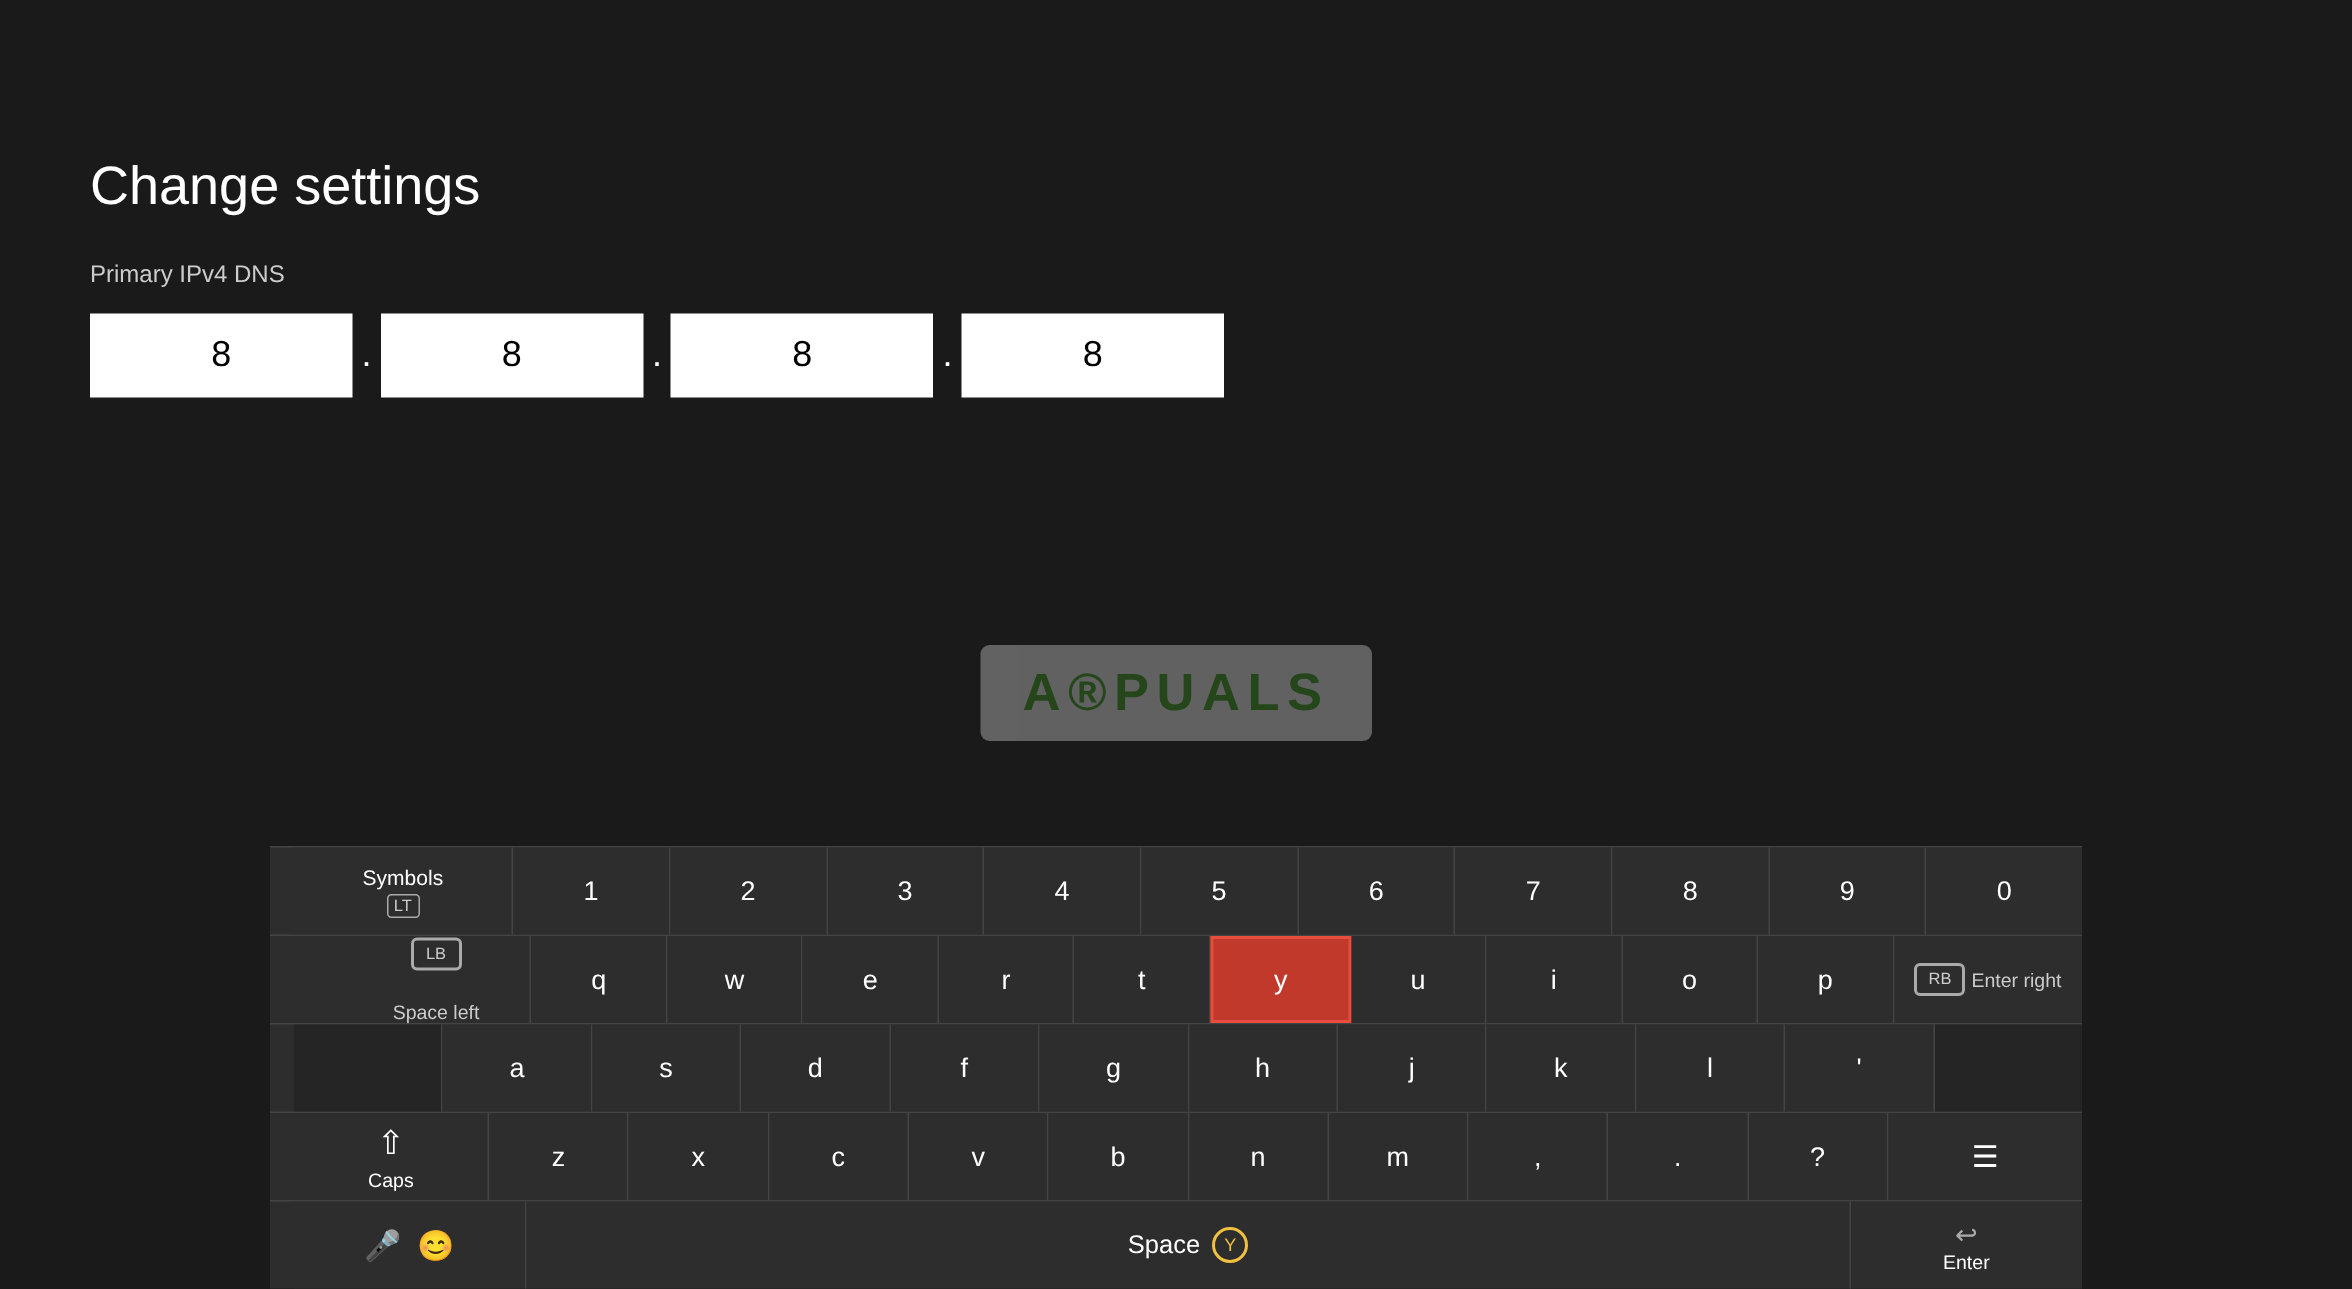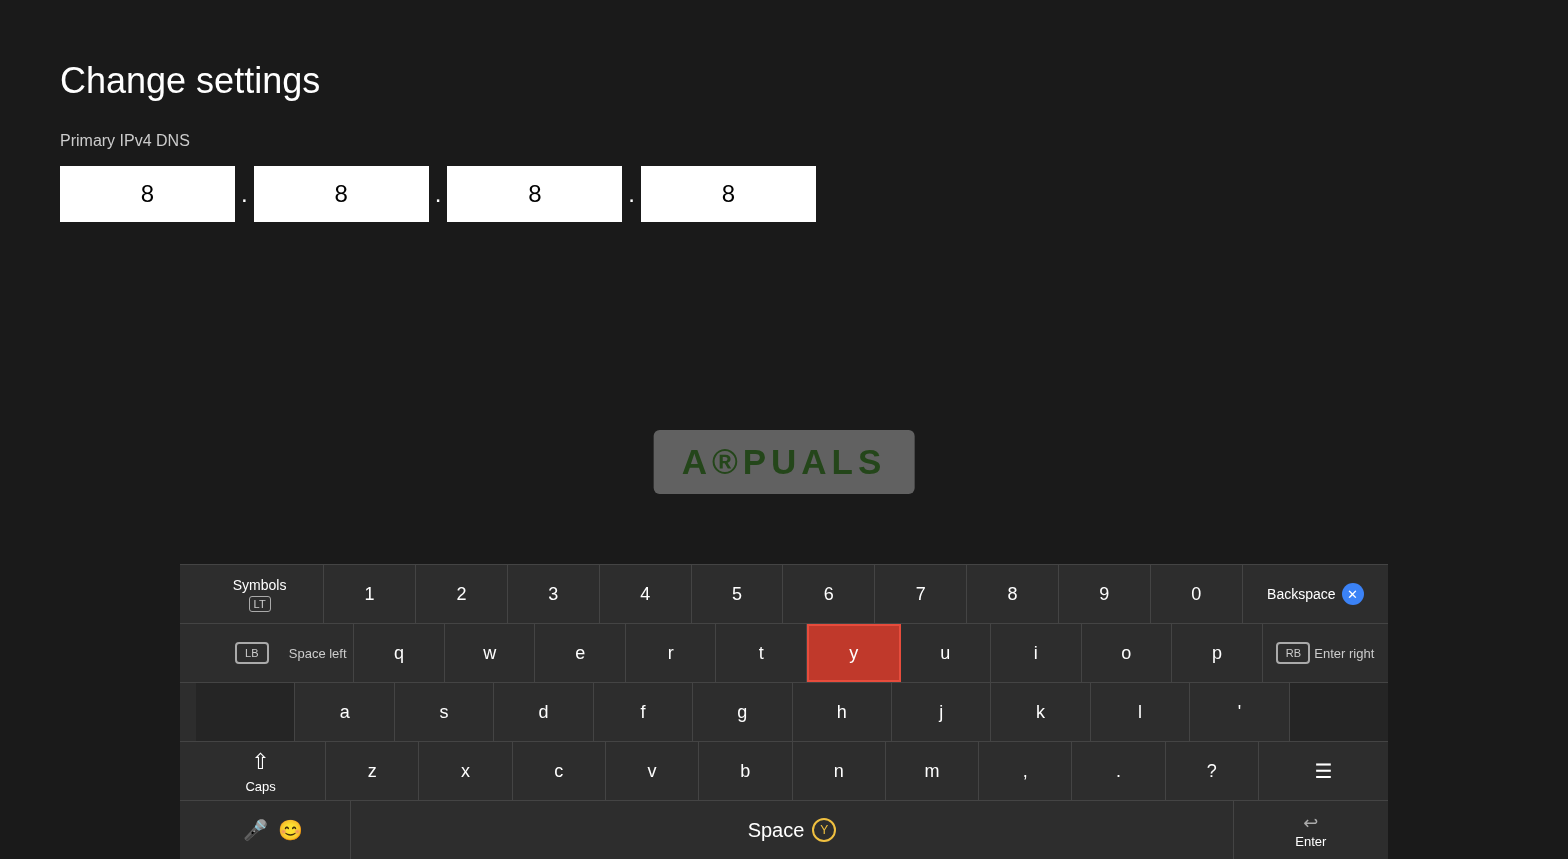--- a/index.html
+++ b/index.html
@@ -8,20 +8,21 @@
       background: #1a1a1a;
       color: #ffffff;
       font-family: 'Segoe UI', Arial, sans-serif;
       width: 1568px;
       min-height: 859px;
       overflow: hidden;
     }
 
     .top-section {
       padding: 60px 60px 40px 60px;
+      margin-top: 43px;
     }
 
     .page-title {
       font-size: 36px;
       font-weight: 300;
       color: #ffffff;
       margin-bottom: 30px;
     }
 
     .dns-label {
@@ -258,28 +259,24 @@
       </div>
     <div class="key">
         <span>8</span>
       </div>
     <div class="key">
         <span>9</span>
       </div>
     <div class="key">
         <span>0</span>
       </div>
-    <div class="key key-backspace" style="display:flex; flex-direction:row; align-items:center; justify-content:center; gap:6px;">
-      <span style="font-size:14px;">Backspace</span>
-      <div class="backspace-x">✕</div>
-    </div>
   </div>
 
   <div class="keyboard-row">
-    <div class="key key-cursor-left" style="display:flex; flex-direction:row; align-items:center; justify-content:center; gap:20px;margin-left:32px;">
+    <div class="key key-cursor-left" style="display:flex; flex-direction:column; align-items:center; justify-content:center; gap:20px;margin-left:32px;">
       <div class="lb-badge">LB</div>
       <span style="font-size:13px;">Space left</span>
     </div>
     <div class="key">
         <span>q</span>
       </div>
     <div class="key">
         <span>w</span>
       </div>
     <div class="key">
@@ -386,21 +383,21 @@
       <span style="font-size:20px;">☰</span>
     </div>
   </div>
 
   <div class="keyboard-row" style="border-bottom:none;">
     <div class="key key-mic-emoji" style="display:flex; flex-direction:row; align-items:center; justify-content:center; gap:10px; flex: 1.4;">
       <span class="mic-icon">🎤</span>
       <span class="emoji-icon">😊</span>
     </div>
     <div class="key key-space" style="display:flex; flex-direction:row; align-items:center; justify-content:center; gap:8px; flex: 8;">
-      <span style="font-size:20px;">Space</span>
+      <span style="font-size:17px;">Space</span>
       <div class="y-badge" style="font-size:12px; color:#f0c040; border:2px solid #f0c040; width:24px; height:24px; border-radius:50%; display:flex; align-items:center; justify-content:center;">Y</div>
     </div>
     <div class="key" style="flex:1.4; flex-direction:column;">
       <span style="font-size:18px; color:#aaa;">↩</span>
       <span style="font-size:13px;">Enter</span>
     </div>
   </div>
 
 </div>
 

